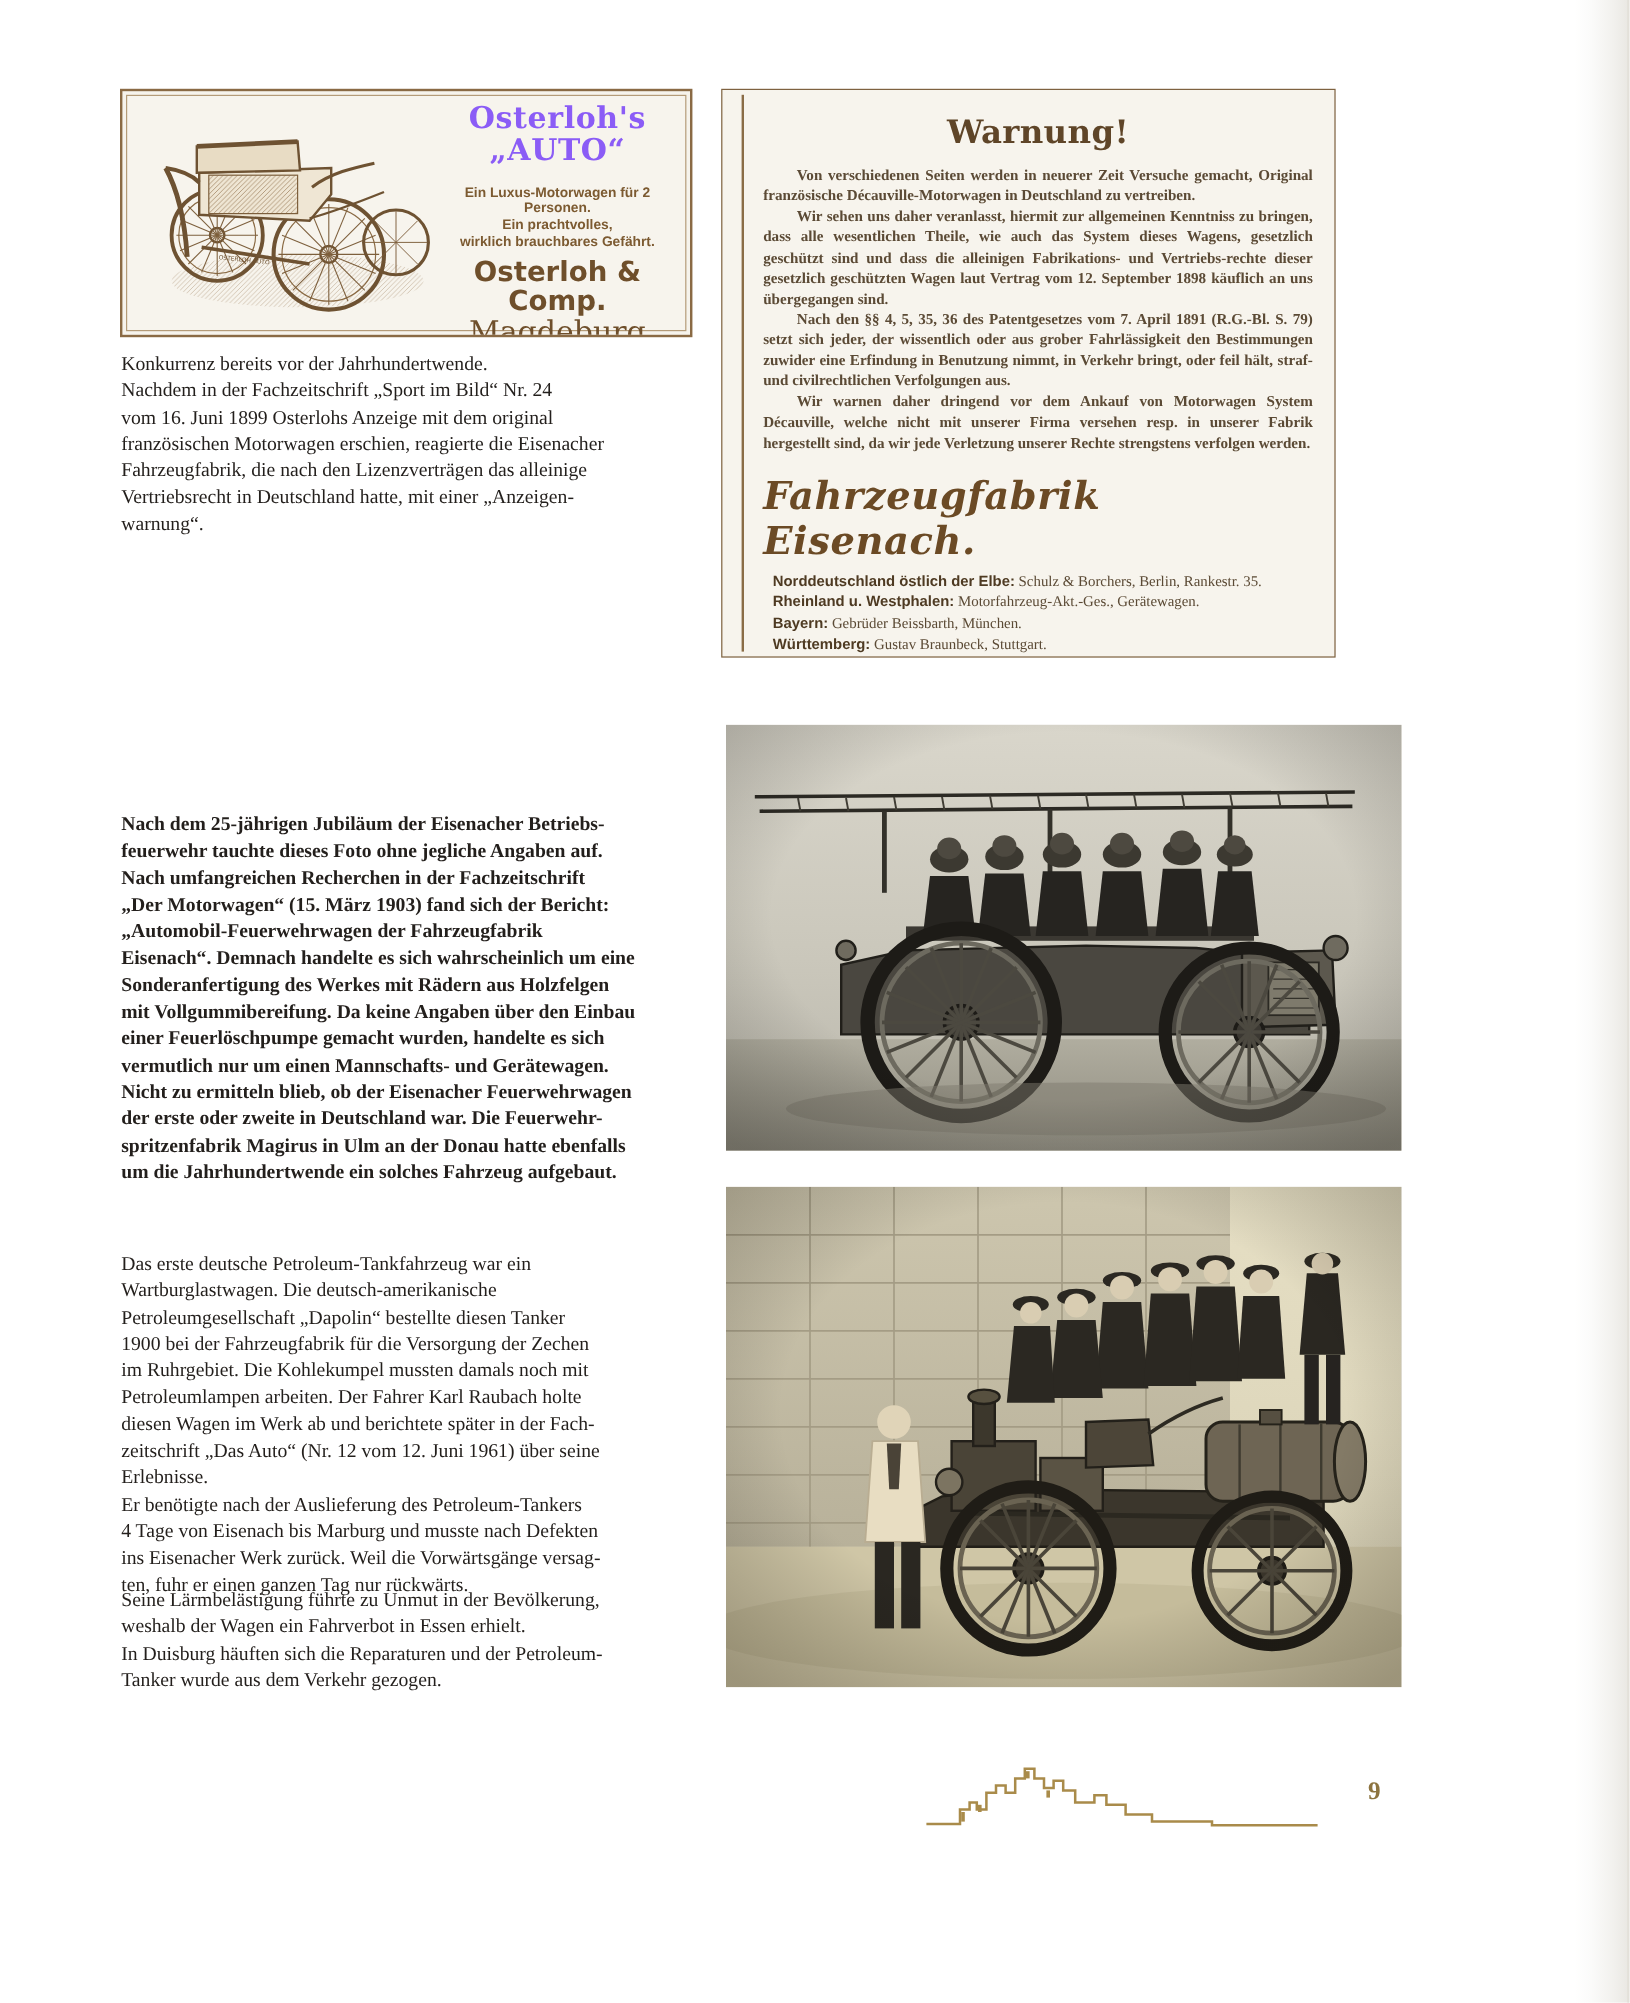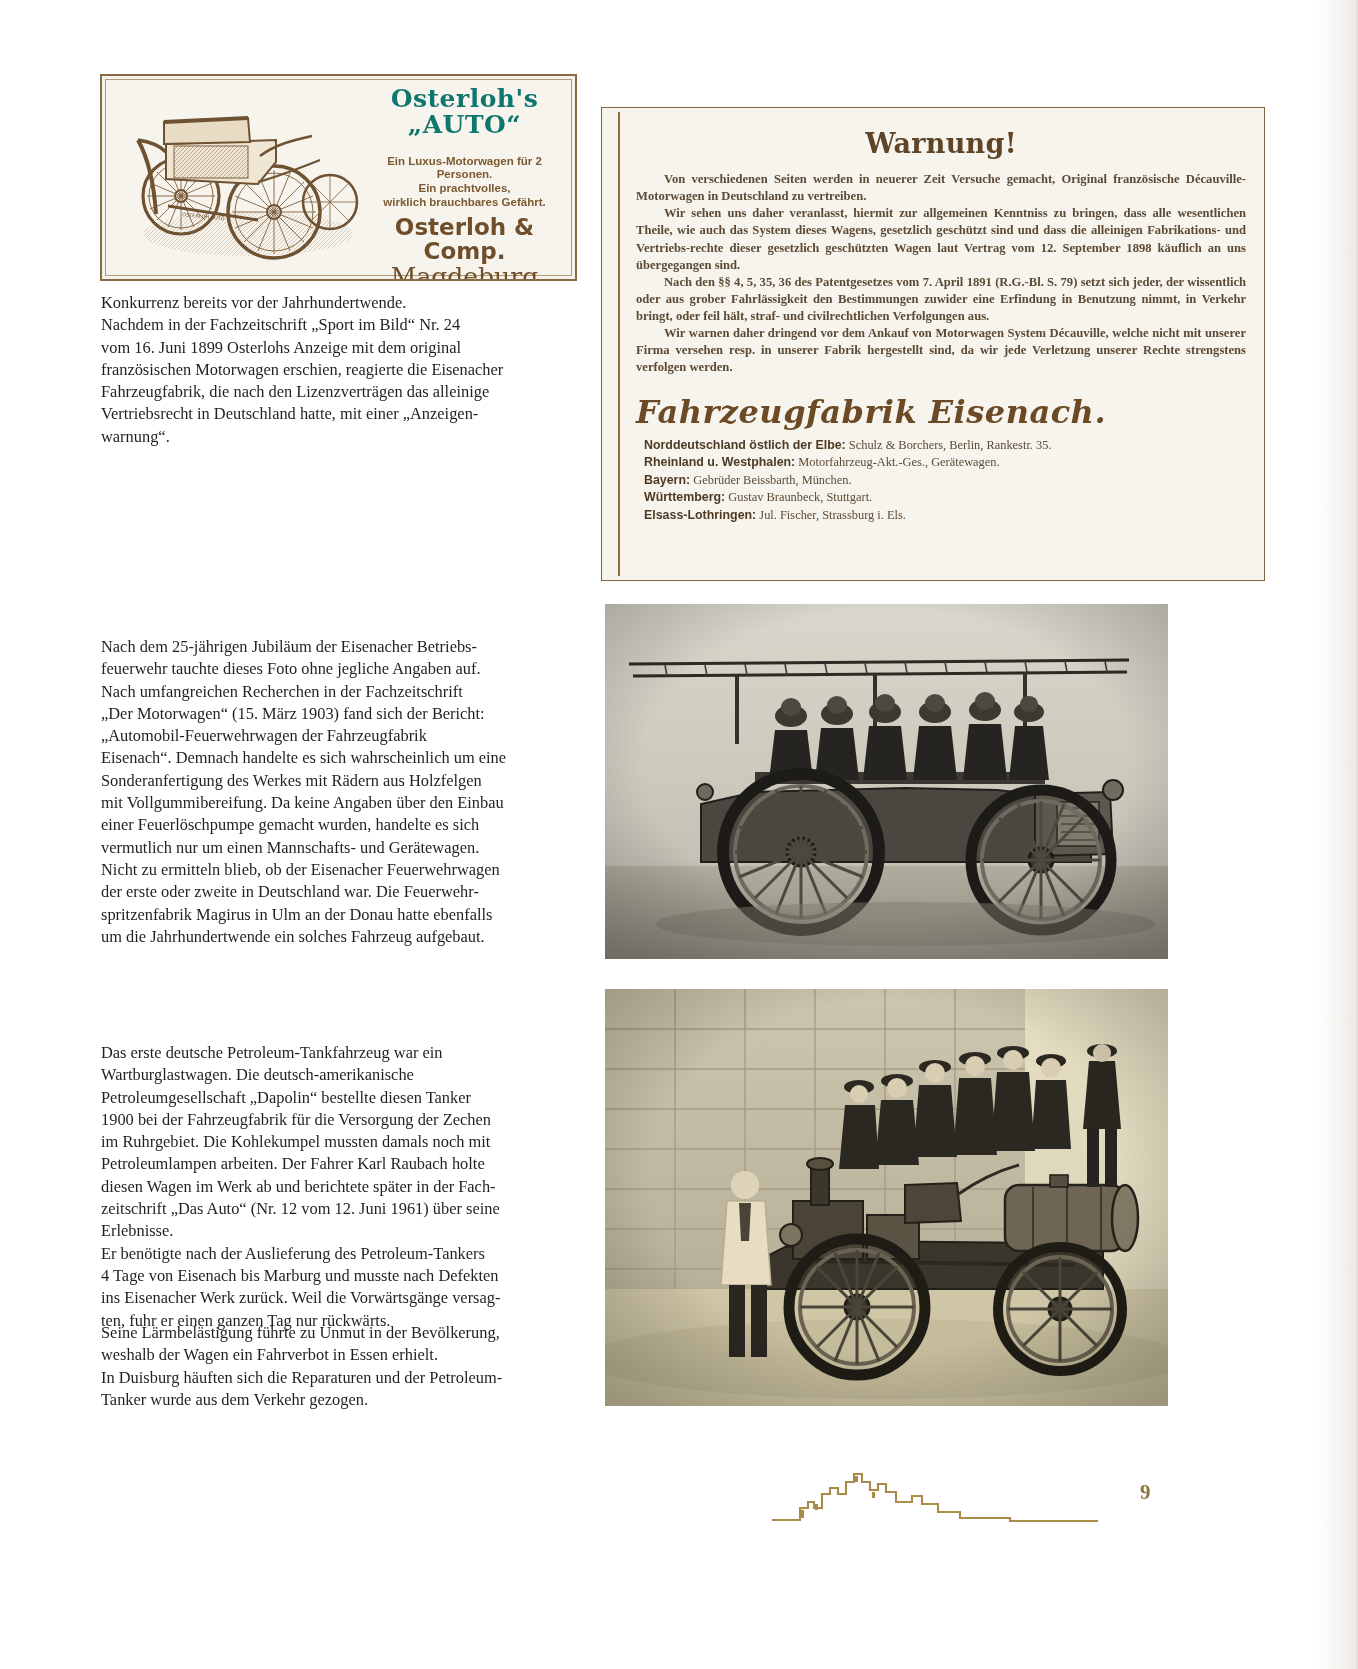--- a/index.html
+++ b/index.html
@@ -40,36 +40,35 @@
     background:#f7f4ed;
   }
   .ad-ill{
     position:absolute;left:6px;top:8px;width:260px;height:190px;
   }
   .ad-text{
     position:absolute;left:258px;top:6px;right:6px;bottom:4px;
     color:#7a5a33;
     text-align:center;
   }
-  .ad-t1{font-family:"DejaVu Serif",serif;font-weight:bold;font-size:25px;letter-spacing:.5px;line-height:1.02;margin-top:4px;color:#0f766e;}
+  .ad-t1{font-family:"DejaVu Serif",serif;font-weight:bold;font-size:25px;letter-spacing:.5px;line-height:1.02;margin-top:4px;color:#8b5cf6;}
   .ad-t2{font-family:"Liberation Sans",sans-serif;font-weight:bold;font-size:11.5px;line-height:1.15;margin-top:18px;color:#7c5a31;}
   .ad-t3{font-family:"Liberation Sans",sans-serif;font-weight:bold;font-size:11.5px;line-height:1.2;margin-top:1px;color:#7c5a31;}
   .ad-t4{font-family:"Liberation Sans",sans-serif;font-weight:bold;font-size:11.5px;line-height:1.2;color:#7c5a31;}
   .ad-t5{font-family:"DejaVu Sans",sans-serif;font-weight:bold;font-size:23px;line-height:1.05;margin-top:5px;color:#6f4f2b;}
   .ad-t6{font-family:"DejaVu Serif",serif;font-weight:normal;font-size:25px;line-height:1.05;margin-top:1px;color:#6f4f2b;}
   .ad-t7{font-family:"Liberation Serif",serif;font-size:13px;line-height:1.2;margin-top:3px;color:#7c5a31;}
 
   
   .ad-warn{
-    position:absolute;left:601px;top:74px;width:664px;height:474px;
+    position:absolute;left:601px;top:74px;width:512px;height:474px;
     background:#f7f4ed;
     border:1px solid #7e6240;
     box-sizing:border-box;
     overflow:hidden;
-    margin-top:33px;
   }
   .ad-warn .frame{
     position:absolute;left:16px;top:4px;right:4px;bottom:4px;
     border-left:2px solid #8a6c46;
     box-sizing:border-box;
     padding:6px 14px 0 16px;
   }
   .warn-title{
     text-align:center;
     font-family:"DejaVu Serif",serif;
@@ -126,21 +125,21 @@
     position:absolute;
     left:101px;
     width:472px;
     font-family:"Liberation Serif",serif;
     font-size:16.4px;
     line-height:22.3px;
     color:#231f1c;
     white-space:pre-line;
   }
   #para1{top:292px;}
-  #para2{top:636px;}
+  #para2{top:676px;font-weight:bold;}
   #para3{top:1042px;}
   #para4{top:1322px;}
 
   
   .photo{
     position:absolute;
     overflow:hidden;
     background:#cfccc2;
   }
   #photo-fire{left:605px;top:604px;width:563px;height:355px;}

